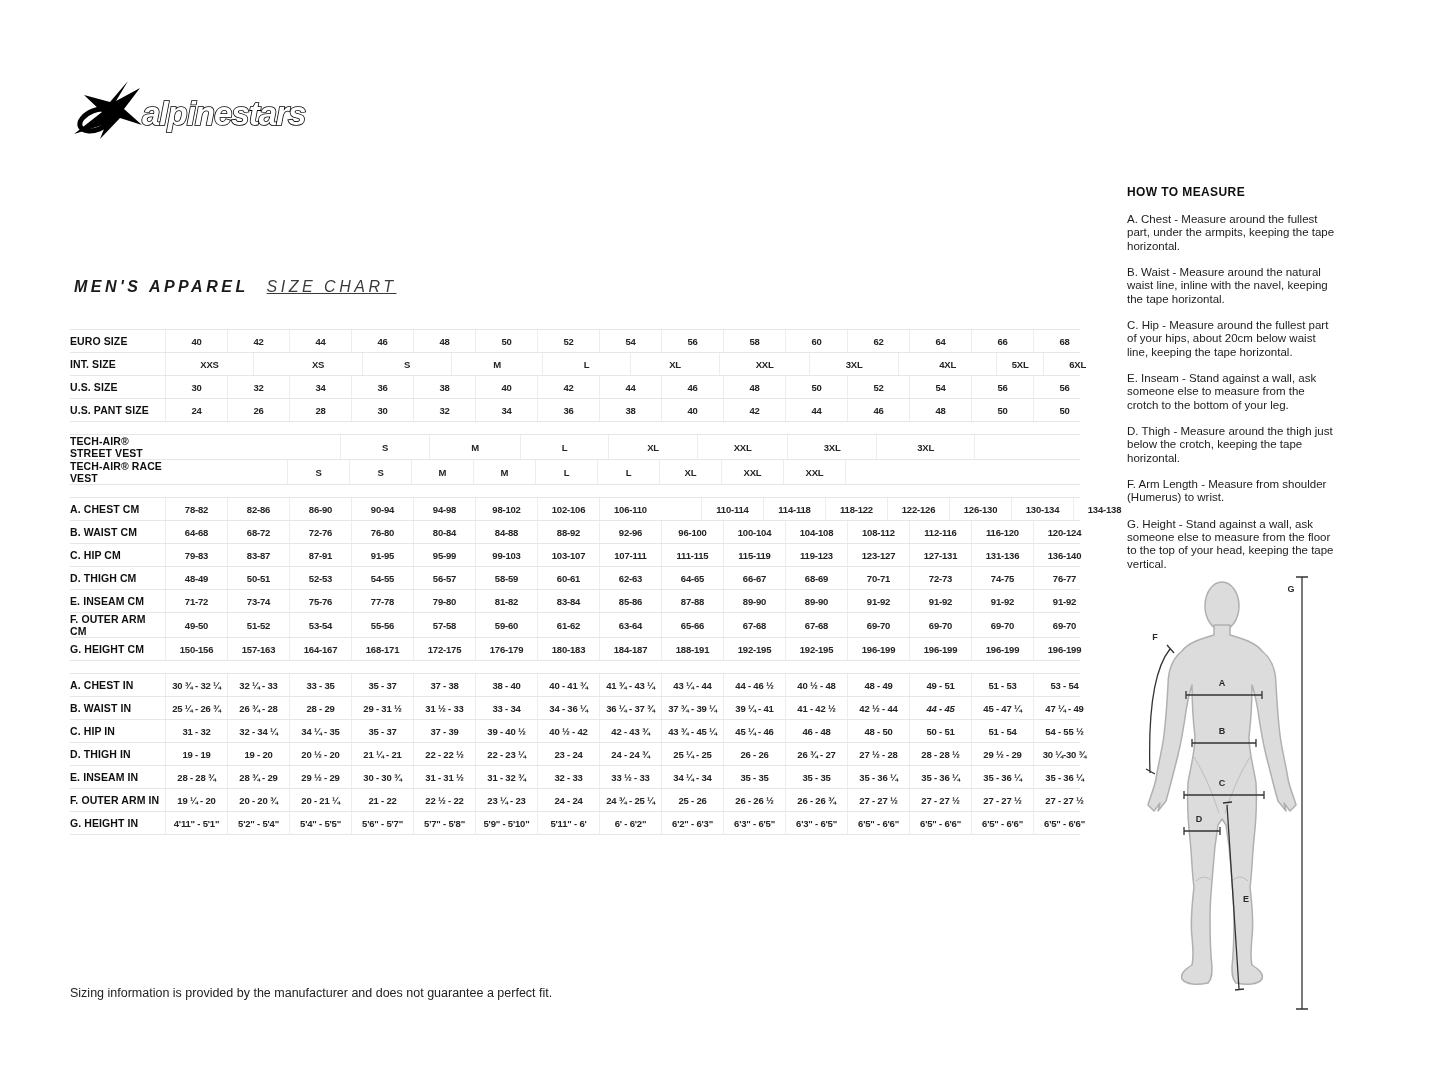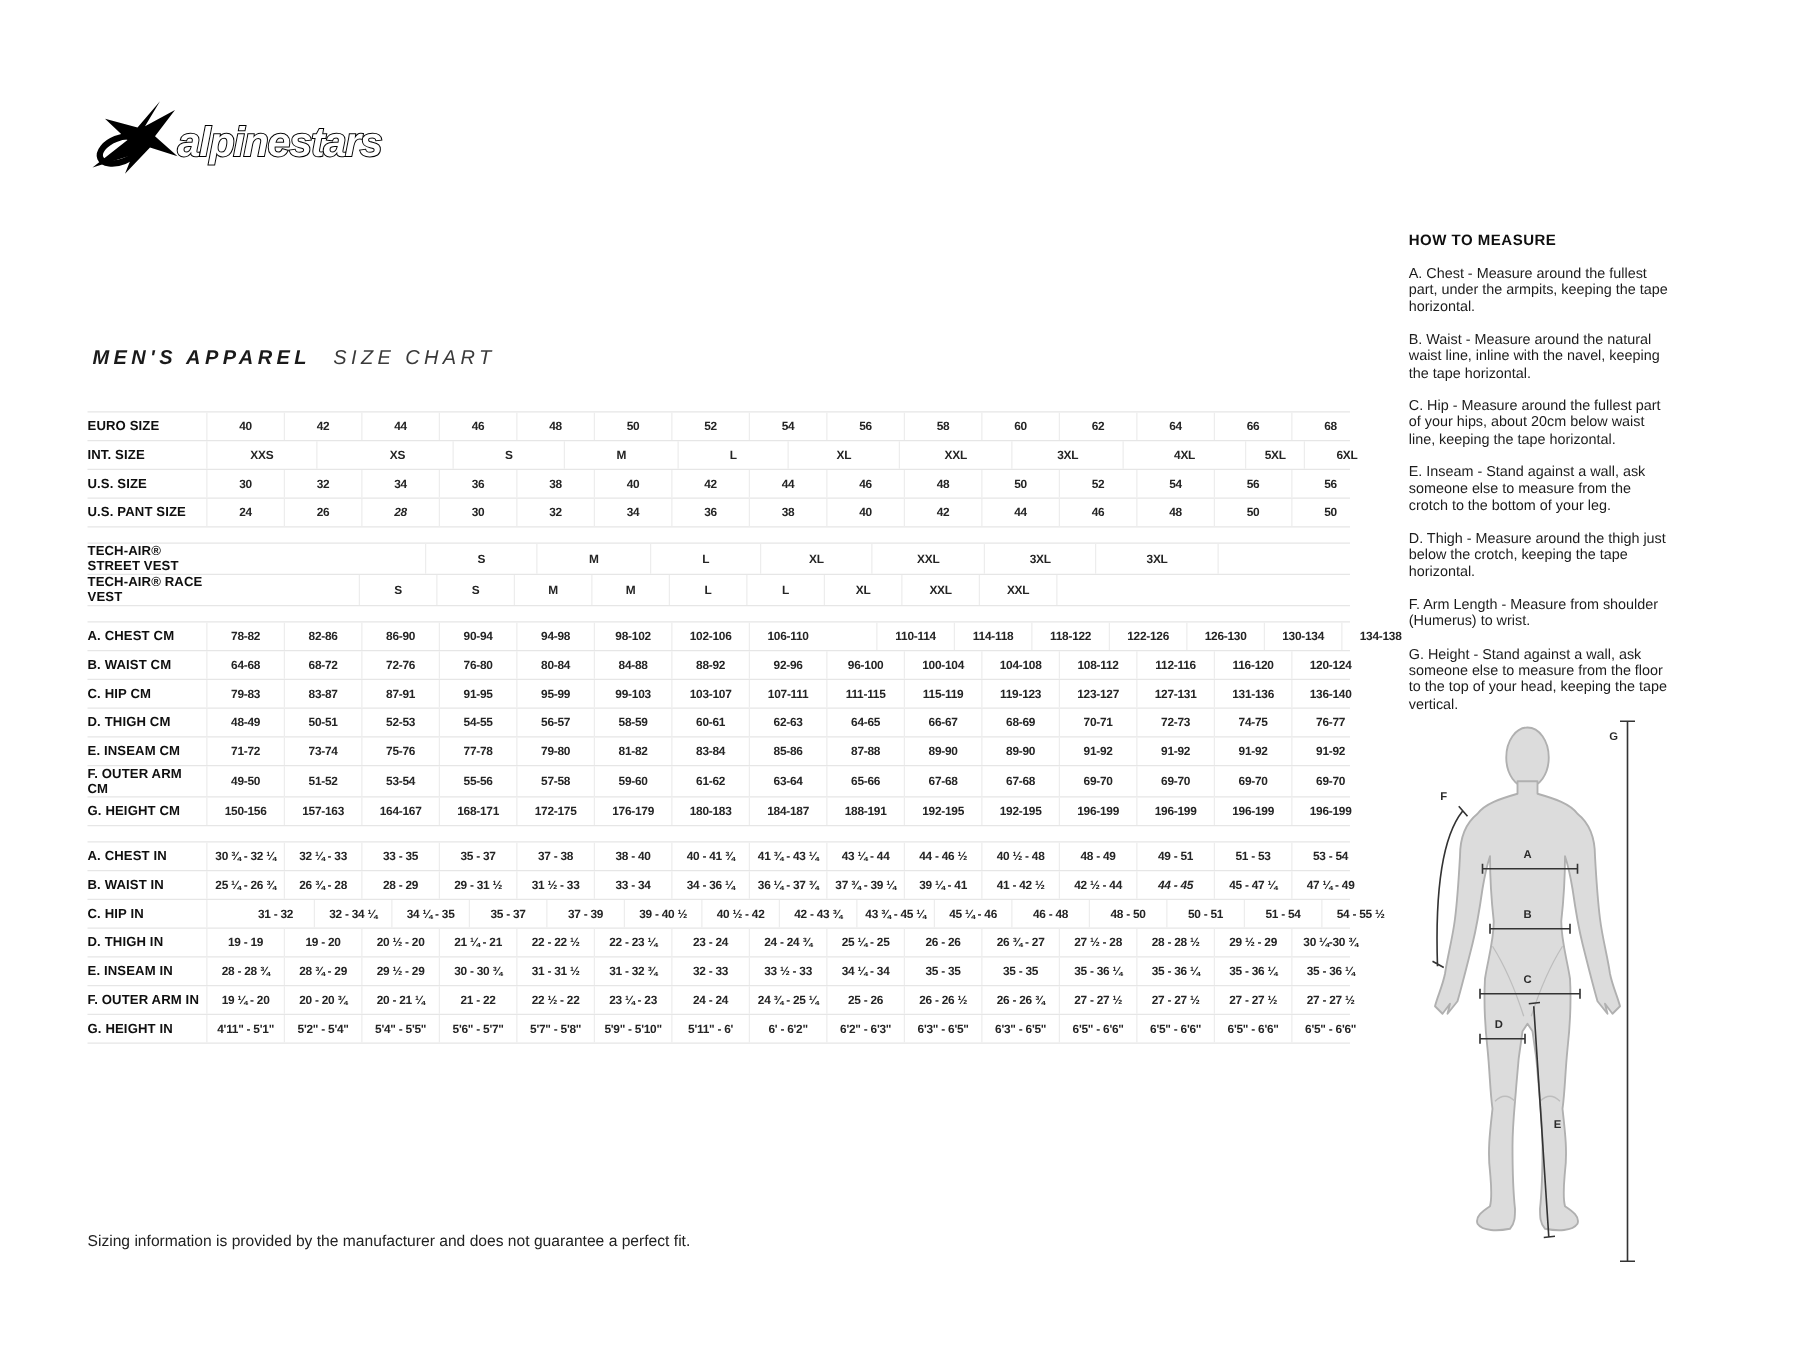--- a/index.html
+++ b/index.html
@@ -6,21 +6,21 @@
   .page{position:relative;width:1445px;height:1084px;background:#ffffff;overflow:hidden;
         font-family:"Liberation Sans",sans-serif;color:#111;}
 
   
   .logo{position:absolute;left:72px;top:80px;width:250px;height:60px;}
 
   
   .title{position:absolute;left:74px;top:278px;font-style:italic;letter-spacing:3.5px;
          font-size:16px;white-space:nowrap;}
   .title .t1{font-weight:700;color:#1a1a1a;margin-right:10px;}
-  .title .t2{font-weight:400;color:#3a3a3a;}
+  .title .t2{font-weight:400;color:#3a3a3a;text-decoration:underline;}
 
   
   .size-table{position:absolute;left:70px;top:329px;width:1010px;}
   .tsection + .tsection{margin-top:12px;}
   .trow{display:flex;align-items:stretch;border-bottom:1px solid #e6e6e6;min-height:22px;}
   .trow.first{border-top:1px solid #e6e6e6;}
   .tlabel{flex:0 0 95px;width:95px;display:flex;align-items:center;font-weight:700;
           font-size:10.5px;line-height:1.15;color:#0f0f0f;letter-spacing:0.1px;}
   .tcells{flex:1;display:flex;}
   .tcell{display:flex;align-items:center;justify-content:center;border-left:1px solid #ededed;
@@ -112,21 +112,21 @@
             <div class="tcell" style="flex: 0 0 6.66667%;">54</div>
             <div class="tcell" style="flex: 0 0 6.66667%;">56</div>
             <div class="tcell" style="flex: 0 0 6.66667%;">56</div>
           </div>
         </div>
         <div class="trow">
           <div class="tlabel">U.S. PANT SIZE</div>
           <div class="tcells">
             <div class="tcell" style="flex: 0 0 6.66667%;">24</div>
             <div class="tcell" style="flex: 0 0 6.66667%;">26</div>
-            <div class="tcell" style="flex: 0 0 6.66667%; font-style: italic;">28</div>
+            <div class="tcell" style="flex: 0 0 6.66667%;">28</div>
             <div class="tcell" style="flex: 0 0 6.66667%;">30</div>
             <div class="tcell" style="flex: 0 0 6.66667%;">32</div>
             <div class="tcell" style="flex: 0 0 6.66667%;">34</div>
             <div class="tcell" style="flex: 0 0 6.66667%;">36</div>
             <div class="tcell" style="flex: 0 0 6.66667%;">38</div>
             <div class="tcell" style="flex: 0 0 6.66667%;">40</div>
             <div class="tcell" style="flex: 0 0 6.66667%;">42</div>
             <div class="tcell" style="flex: 0 0 6.66667%;">44</div>
             <div class="tcell" style="flex: 0 0 6.66667%;">46</div>
             <div class="tcell" style="flex: 0 0 6.66667%;">48</div>
@@ -346,21 +346,21 @@
             <div class="tcell" style="flex: 0 0 6.66667%;">41 - 42 ½</div>
             <div class="tcell" style="flex: 0 0 6.66667%;">42 ½ - 44</div>
             <div class="tcell" style="flex: 0 0 6.66667%; font-style: italic;">44 - 45</div>
             <div class="tcell" style="flex: 0 0 6.66667%;">45 - 47 ¼</div>
             <div class="tcell" style="flex: 0 0 6.66667%;">47 ¼ - 49</div>
           </div>
         </div>
         <div class="trow">
           <div class="tlabel">C. HIP IN</div>
           <div class="tcells">
-            <div class="tcell" style="flex: 0 0 6.66667%; padding-left: 24px;">31 - 32</div>
+            <div class="tcell" style="flex: 0 0 6.66667%;">31 - 32</div>
             <div class="tcell" style="flex: 0 0 6.66667%;">32 - 34 ¼</div>
             <div class="tcell" style="flex: 0 0 6.66667%;">34 ¼ - 35</div>
             <div class="tcell" style="flex: 0 0 6.66667%;">35 - 37</div>
             <div class="tcell" style="flex: 0 0 6.66667%;">37 - 39</div>
             <div class="tcell" style="flex: 0 0 6.66667%;">39 - 40 ½</div>
             <div class="tcell" style="flex: 0 0 6.66667%;">40 ½ - 42</div>
             <div class="tcell" style="flex: 0 0 6.66667%;">42 - 43 ¾</div>
             <div class="tcell" style="flex: 0 0 6.66667%;">43 ¾ - 45 ¼</div>
             <div class="tcell" style="flex: 0 0 6.66667%;">45 ¼ - 46</div>
             <div class="tcell" style="flex: 0 0 6.66667%;">46 - 48</div>

